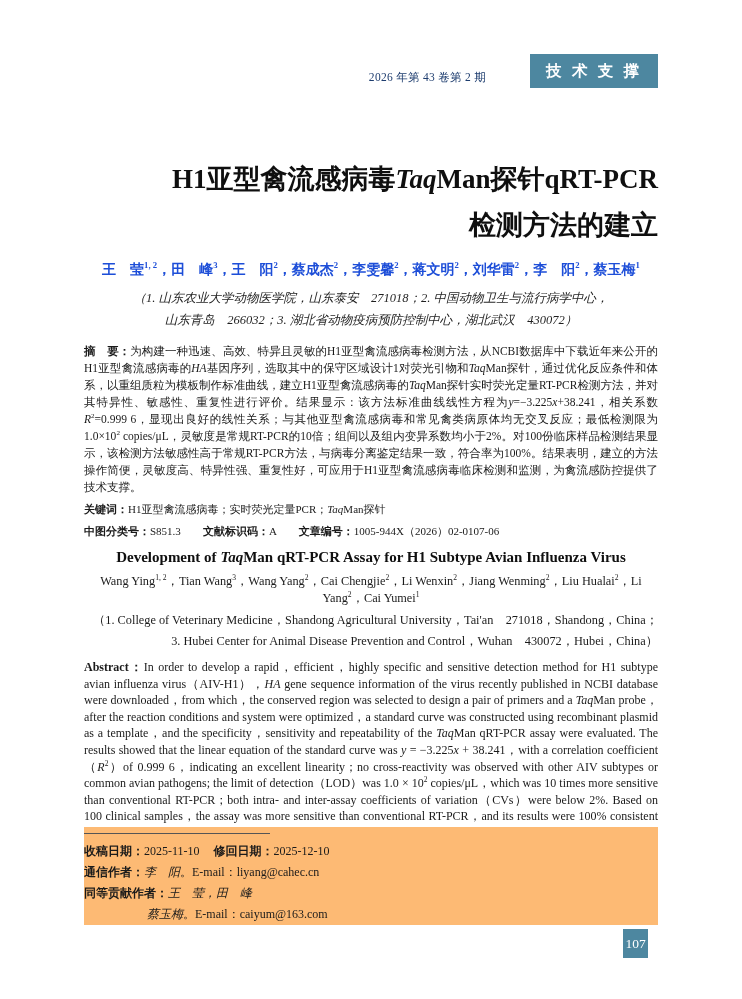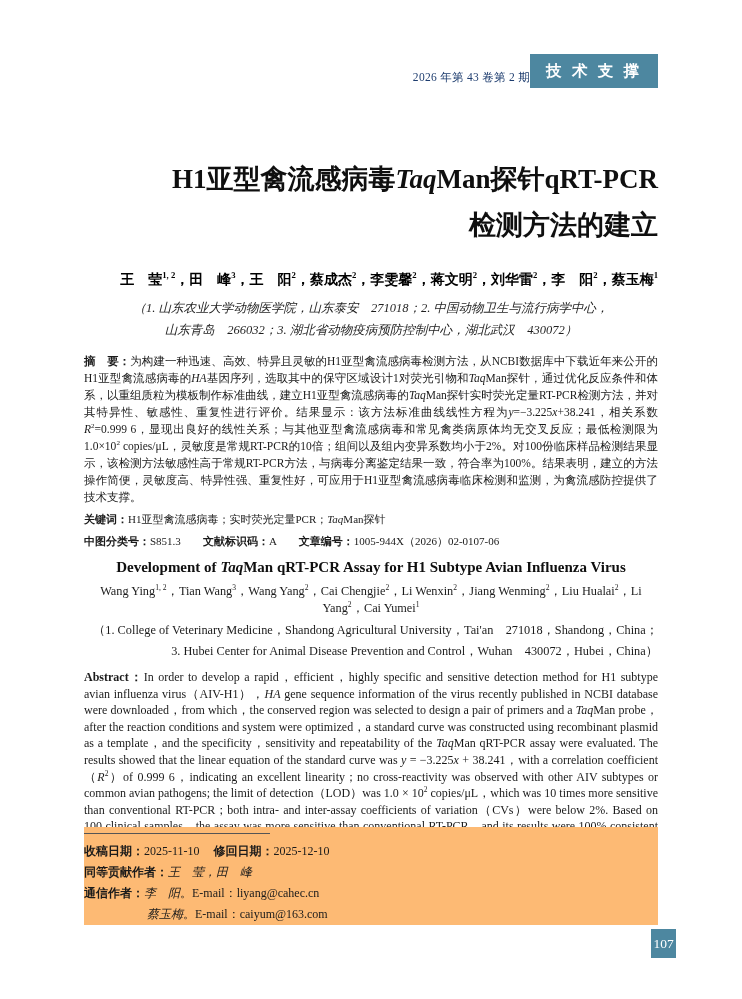--- a/index.html
+++ b/index.html
@@ -5,25 +5,25 @@
   html,body { margin:0; padding:0; background:#fff; }
   .page { position:relative; width:742px; height:999px; background:#ffffff; overflow:hidden;
           font-family:"Liberation Serif","DejaVu Serif",serif; color:#1a1a1a; }
   .content { padding:0 84px; }
 
   
   .header { display:flex; justify-content:flex-end; align-items:flex-end; padding-top:53px; height:35px; }
   .issue { font-size:11.5px; color:#1d3c6e; padding-bottom:3px; letter-spacing:0.3px; }
   .badge { background:#4d87a0; color:#ffffff; font-weight:bold; font-size:15.5px; height:34px;
            line-height:34px; padding:0 16px; letter-spacing:3px;
-           font-family:"Liberation Sans","DejaVu Sans",sans-serif; }
+           font-family:"Liberation Sans","DejaVu Sans",sans-serif;margin-left:44px; }
 
   
   .title-zh { margin-top:68px; text-align:right; font-size:27px; font-weight:bold; line-height:46px; color:#0f0f0f; }
-  .authors-zh { margin-top:23px; text-align:right; font-size:14px; font-weight:bold; color:#000000; }
+  .authors-zh { margin-top:13px; text-align:center; font-size:14px; font-weight:bold; color:#1d4ed8; }
   .affil-zh { margin-top:8px; text-align:center; font-size:12.5px; font-style:italic; line-height:22px; color:#1f1f1f; }
 
   
   .abstract-zh { margin-top:12px; text-align:justify; font-size:11.5px; line-height:17px; color:#1a1a1a; }
   .lbl { font-weight:bold; }
   .meta { font-size:11px; line-height:21.5px; margin-top:3px; }
   .meta .gap { display:inline-block; width:22px; }
 
   
   .title-en { margin-top:7px; text-align:center; font-weight:bold; font-size:15px; color:#0f0f0f; }
@@ -36,21 +36,21 @@
   .kai { font-style:italic; }
 
   
   .footnote { position:absolute; left:84px; top:827px; width:574px; background:#fdba74;
               font-size:12px; line-height:21px; padding-top:6px; }
   .fn-divider { width:186px; border-top:1px solid #555; height:0; margin-bottom:7px; }
   .fn-pair2 { margin-left:14px; }
   .fn-indent { padding-left:63px; }
 
   
-  .page-num { position:absolute; right:66px; bottom:41px; width:25px; height:29px; background:#4d87a0;
+  .page-num { position:absolute; right:94px; bottom:41px; width:25px; height:29px; background:#4d87a0;
               color:#fff; font-size:13.5px; display:flex; align-items:center; justify-content:center; }
 </style>
 </head>
 <body>
 
 <div class="page">
   <div class="content">
 
     <div class="header">
       <span class="issue">2026 年第 43 卷第 2 期</span>
@@ -85,19 +85,19 @@
       <div>3. Hubei Center for Animal Disease Prevention and Control，Wuhan　430072，Hubei，China）</div>
     </div>
 
     <div class="abstract-en"><span class="lbl">Abstract：</span><span><span>In order to develop a rapid，efficient，highly specific and sensitive detection method for H1 subtype avian influenza virus（AIV-H1），</span><span class="it">HA</span><span> gene sequence information of the virus recently published in NCBI database were downloaded，from which，the conserved region was selected to design a pair of primers and a </span><span class="it">Taq</span><span>Man probe，after the reaction conditions and system were optimized，a standard curve was constructed using recombinant plasmid as a template，and the specificity，sensitivity and repeatability of the </span><span class="it">Taq</span><span>Man qRT-PCR assay were evaluated. The results showed that the linear equation of the standard curve was </span><span class="it">y</span><span> = −3.225</span><span class="it">x</span><span> + 38.241，with a correlation coefficient（</span><span class="it">R</span><sup>2</sup><span>）of 0.999 6，indicating an excellent linearity；no cross-reactivity was observed with other AIV subtypes or common avian pathogens; the limit of detection（LOD）was 1.0 × 10</span><sup>2</sup><span> copies/μL，which was 10 times more sensitive than conventional RT-PCR；both intra- and inter-assay coefficients of variation（CVs）were below 2%. Based on 100 clinical samples，the assay was more sensitive than conventional RT-PCR，and its results were 100% consistent with</span></span></div>
 
   </div>
 
   <div class="footnote">
     <div class="fn-divider"></div>
     <div><span class="lbl">收稿日期：</span><span>2025-11-10</span><span class="fn-pair2 lbl">修回日期：</span><span>2025-12-10</span></div>
+    <div><span class="lbl">通信作者：</span><span class="kai">李　阳</span><span>。E-mail：liyang@cahec.cn</span></div>
     <div><span class="lbl">同等贡献作者：</span><span class="kai">王　莹，田　峰</span></div>
-    <div><span class="lbl">通信作者：</span><span class="kai">李　阳</span><span>。E-mail：liyang@cahec.cn</span></div>
     <div class="fn-indent"><span class="kai">蔡玉梅</span><span>。E-mail：caiyum@163.com</span></div>
   </div>
 
   <div class="page-num">107</div>
 </div>
 
 </body></html>

